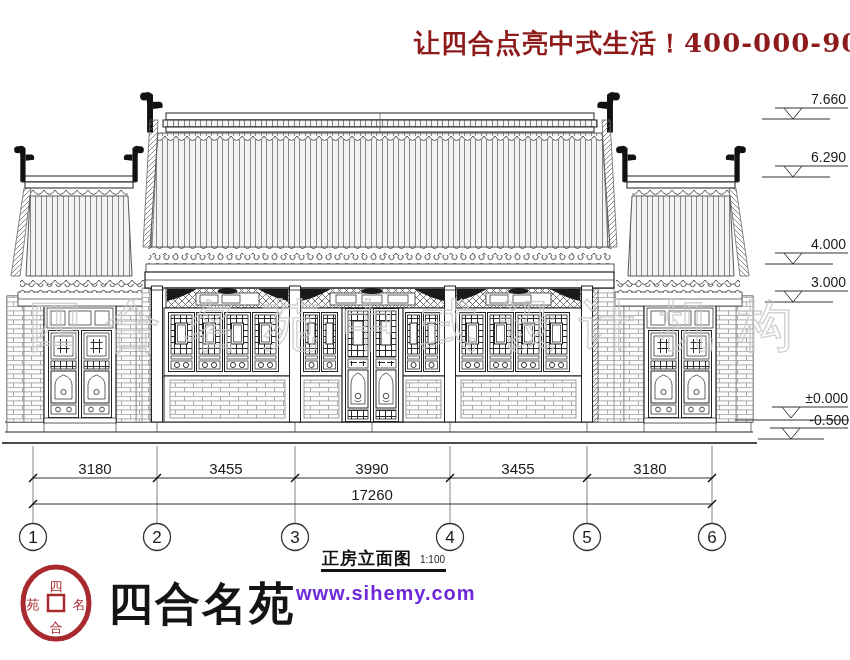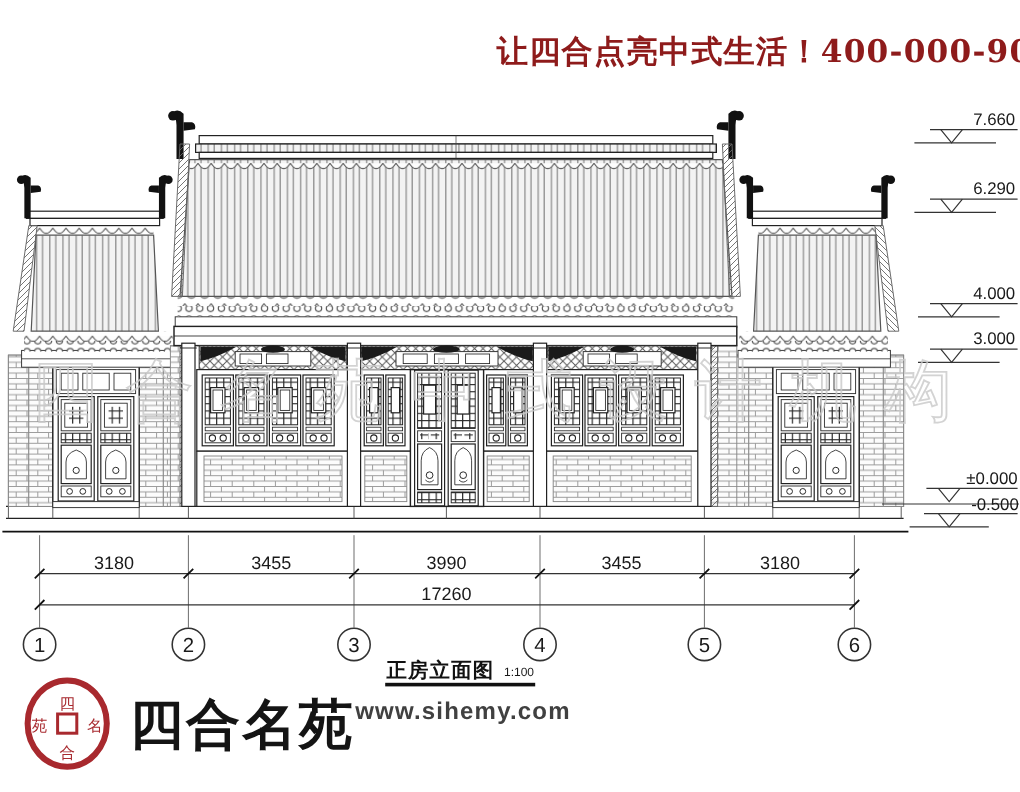--- a/index.html
+++ b/index.html
@@ -10,21 +10,21 @@
   .drawing{position:absolute;left:0;top:0;}
   .watermark{position:absolute;left:26px;top:289px;font-family:Liberation Serif, serif;
              font-size:56px;letter-spacing:23px;white-space:nowrap;color:transparent;
              -webkit-text-stroke:1.5px #c9c9c9;opacity:.8;pointer-events:none;z-index:5;}
   @supports not (-webkit-text-stroke: 1px #000){.watermark{color:rgba(190,190,190,.5);}}
   .logo{position:absolute;left:16px;top:560px;display:flex;align-items:center;gap:12px;z-index:6;}
   .logo-txt{display:flex;flex-direction:row;}
   .logo-name{font-family:"DejaVu Serif",serif;font-weight:700;font-size:45px;line-height:1.0;
              color:#141414;letter-spacing:2px;}
   .logo-url{font-family:"Liberation Sans",sans-serif;font-weight:700;font-size:20px;
-            color:#404040;letter-spacing:1px;margin-top:1px;text-align:right;}
+            color:#6d28d9;letter-spacing:1px;margin-top:1px;text-align:right;}
   
   .s1 {fill:#fff;stroke:#222;stroke-width:1;}
   .s12{fill:#fff;stroke:#222;stroke-width:1.2;}
   .s08{fill:#fff;stroke:#333;stroke-width:.8;}
   .thin{fill:none;stroke:#222;stroke-width:.7;}
   .blk{fill:#1a1a1a;}
   .brk{fill:url(#bricks);stroke:#888;stroke-width:.8;}
   .hat{fill:url(#hatch);stroke:#666;stroke-width:.8;}
   .til{fill:url(#tiles);stroke:#555;stroke-width:1;}
   .sca{fill:url(#scallops);}

